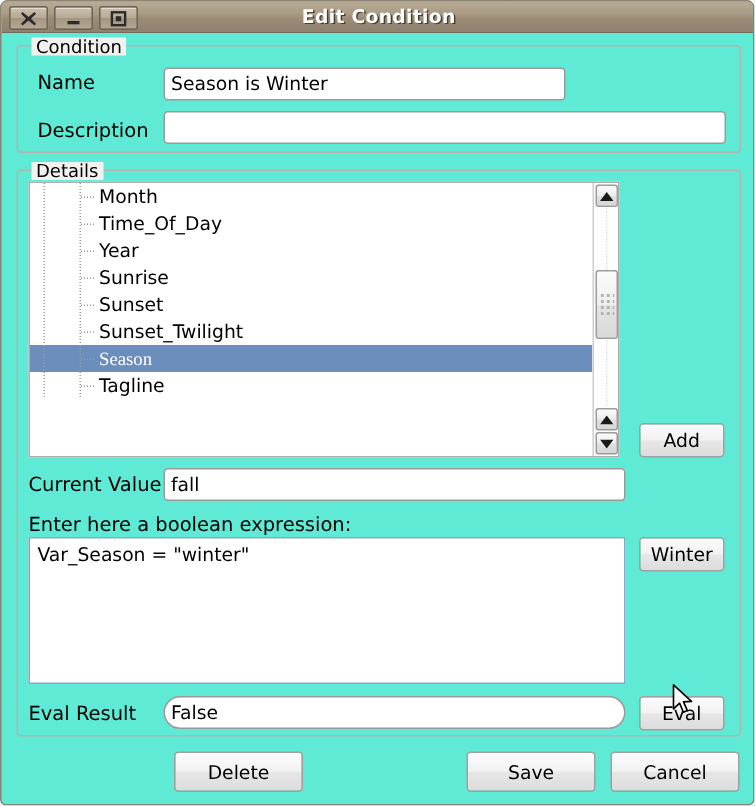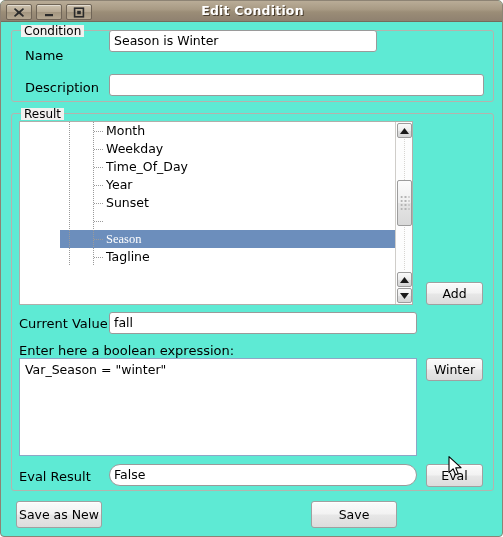--- a/index.html
+++ b/index.html
@@ -127,21 +127,20 @@
     box-sizing: border-box;
     background: #ffffff;
     border: 1px solid #b0aeaa;
   }
   #tree-viewport {
     position: absolute;
     left: 0; top: 0;
     right: 17px;
     bottom: 0;
     overflow: hidden;
-    padding-left: 40px;
   }
   .tree-row {
     position: relative;
     height: 18px;
     line-height: 18px;
     font-size: 12.5px;
     color: #000000;
     white-space: nowrap;
   }
   .tree-row .row-bg {
@@ -278,71 +277,72 @@
         <rect x="1.6" y="1.2" width="8.8" height="8.6" fill="none" stroke="#2b2b2b" stroke-width="1.6"></rect>
         <rect x="4.2" y="3.8" width="3.6" height="3.4" fill="#2b2b2b"></rect>
       </svg>
     </div>
   </div>
 
   <div class="group" style="left:10px; top:29px; width:483px; height:72px;"></div>
   <div class="group-label" style="left:20px; top:24px;">Condition</div>
 
   <div class="lbl" style="left:24px; top:48px;">Name</div>
-  <div class="entry" style="left:108px; top:29px; width:268px; height:22px;" title="">Season is Winter</div>
+  <div class="entry" style="left:108px; top:44px; width:268px; height:22px;" title="">Season is Winter</div>
 
   <div class="lbl" style="left:24px; top:80px;">Description</div>
   <div class="entry" style="left:108px; top:73px; width:375px; height:22px;" title=""></div>
 
   <div class="group" style="left:10px; top:112px; width:483px; height:378px;"></div>
-  <div class="group-label" style="left:20px; top:107px;">Result</div>
+  <div class="group-label" style="left:20px; top:107px;">Details</div>
 
   <div id="tree-frame" style="left:18px; top:120px; width:394px; height:184px;">
     <div id="tree-viewport">
       <div id="tree-rows">
           <div class="tree-row">
             <div class="row-bg"></div>
             <div class="guide g1"></div>
             <div class="guide g2"></div>
             <div class="stub"></div>
             <div class="row-label">Month</div>
           </div>
           <div class="tree-row">
             <div class="row-bg"></div>
             <div class="guide g1"></div>
             <div class="guide g2"></div>
             <div class="stub"></div>
-            <div class="row-label">Weekday</div>
-          </div>
-          <div class="tree-row">
-            <div class="row-bg"></div>
-            <div class="guide g1"></div>
-            <div class="guide g2"></div>
-            <div class="stub"></div>
             <div class="row-label">Time_Of_Day</div>
           </div>
           <div class="tree-row">
             <div class="row-bg"></div>
             <div class="guide g1"></div>
             <div class="guide g2"></div>
             <div class="stub"></div>
             <div class="row-label">Year</div>
           </div>
           <div class="tree-row">
             <div class="row-bg"></div>
             <div class="guide g1"></div>
             <div class="guide g2"></div>
             <div class="stub"></div>
+            <div class="row-label">Sunrise</div>
+          </div>
+          <div class="tree-row">
+            <div class="row-bg"></div>
+            <div class="guide g1"></div>
+            <div class="guide g2"></div>
+            <div class="stub"></div>
             <div class="row-label">Sunset</div>
           </div>
           <div class="tree-row">
             <div class="row-bg"></div>
             <div class="guide g1"></div>
             <div class="guide g2"></div>
             <div class="stub"></div>
+            <div class="row-label">Sunset_Twilight</div>
           </div>
           <div class="tree-row selected">
             <div class="row-bg"></div>
             <div class="guide g1"></div>
             <div class="guide g2"></div>
             <div class="stub"></div>
             <div class="row-label">Season</div>
           </div>
           <div class="tree-row">
             <div class="row-bg"></div>
@@ -387,22 +387,23 @@
   <div class="entry" style="left:108px; top:311px; width:308px; height:22px;">fall</div>
 
   <div class="lbl" style="left:18px; top:343px;">Enter here a boolean expression:</div>
   <div id="expr-box" style="left:18px; top:357px; width:398px; height:98px;">Var_Season = "winter"</div>
   <div class="btn" style="left:425px; top:357px; width:57px; height:23px; line-height:21px;">Winter</div>
 
   <div class="lbl" style="left:18px; top:469px;">Eval Result</div>
   <div class="entry" style="left:108px; top:463px; width:308px; height:22px;border-radius:11px;">False</div>
   <div class="btn" style="left:425px; top:463px; width:57px; height:23px; line-height:21px;">Eval</div>
 
-  <div class="btn" style="left:15px; top:500px; width:86px; height:27px; line-height:25px;">Save as New</div>
+  <div class="btn" style="left:115px; top:500px; width:86px; height:27px; line-height:25px;">Delete</div>
   <div class="btn" style="left:310px; top:500px; width:86px; height:27px; line-height:25px;">Save</div>
+  <div class="btn" style="left:406px; top:500px; width:86px; height:27px; line-height:25px;">Cancel</div>
 
   <div id="cursor" style="left:447px; top:455px;">
     <svg width="15" height="22" viewBox="0 0 15 22" aria-hidden="true">
       <path d="M1 0.6 L1 16.6 L5.1 12.8 L7.6 18.8 L10.2 17.7 L7.7 11.9 L13 11.6 Z" fill="#ffffff" stroke="#000000" stroke-width="1.1" stroke-linejoin="round"></path>
     </svg>
   </div>
 
 </div>
 
 </body></html>

